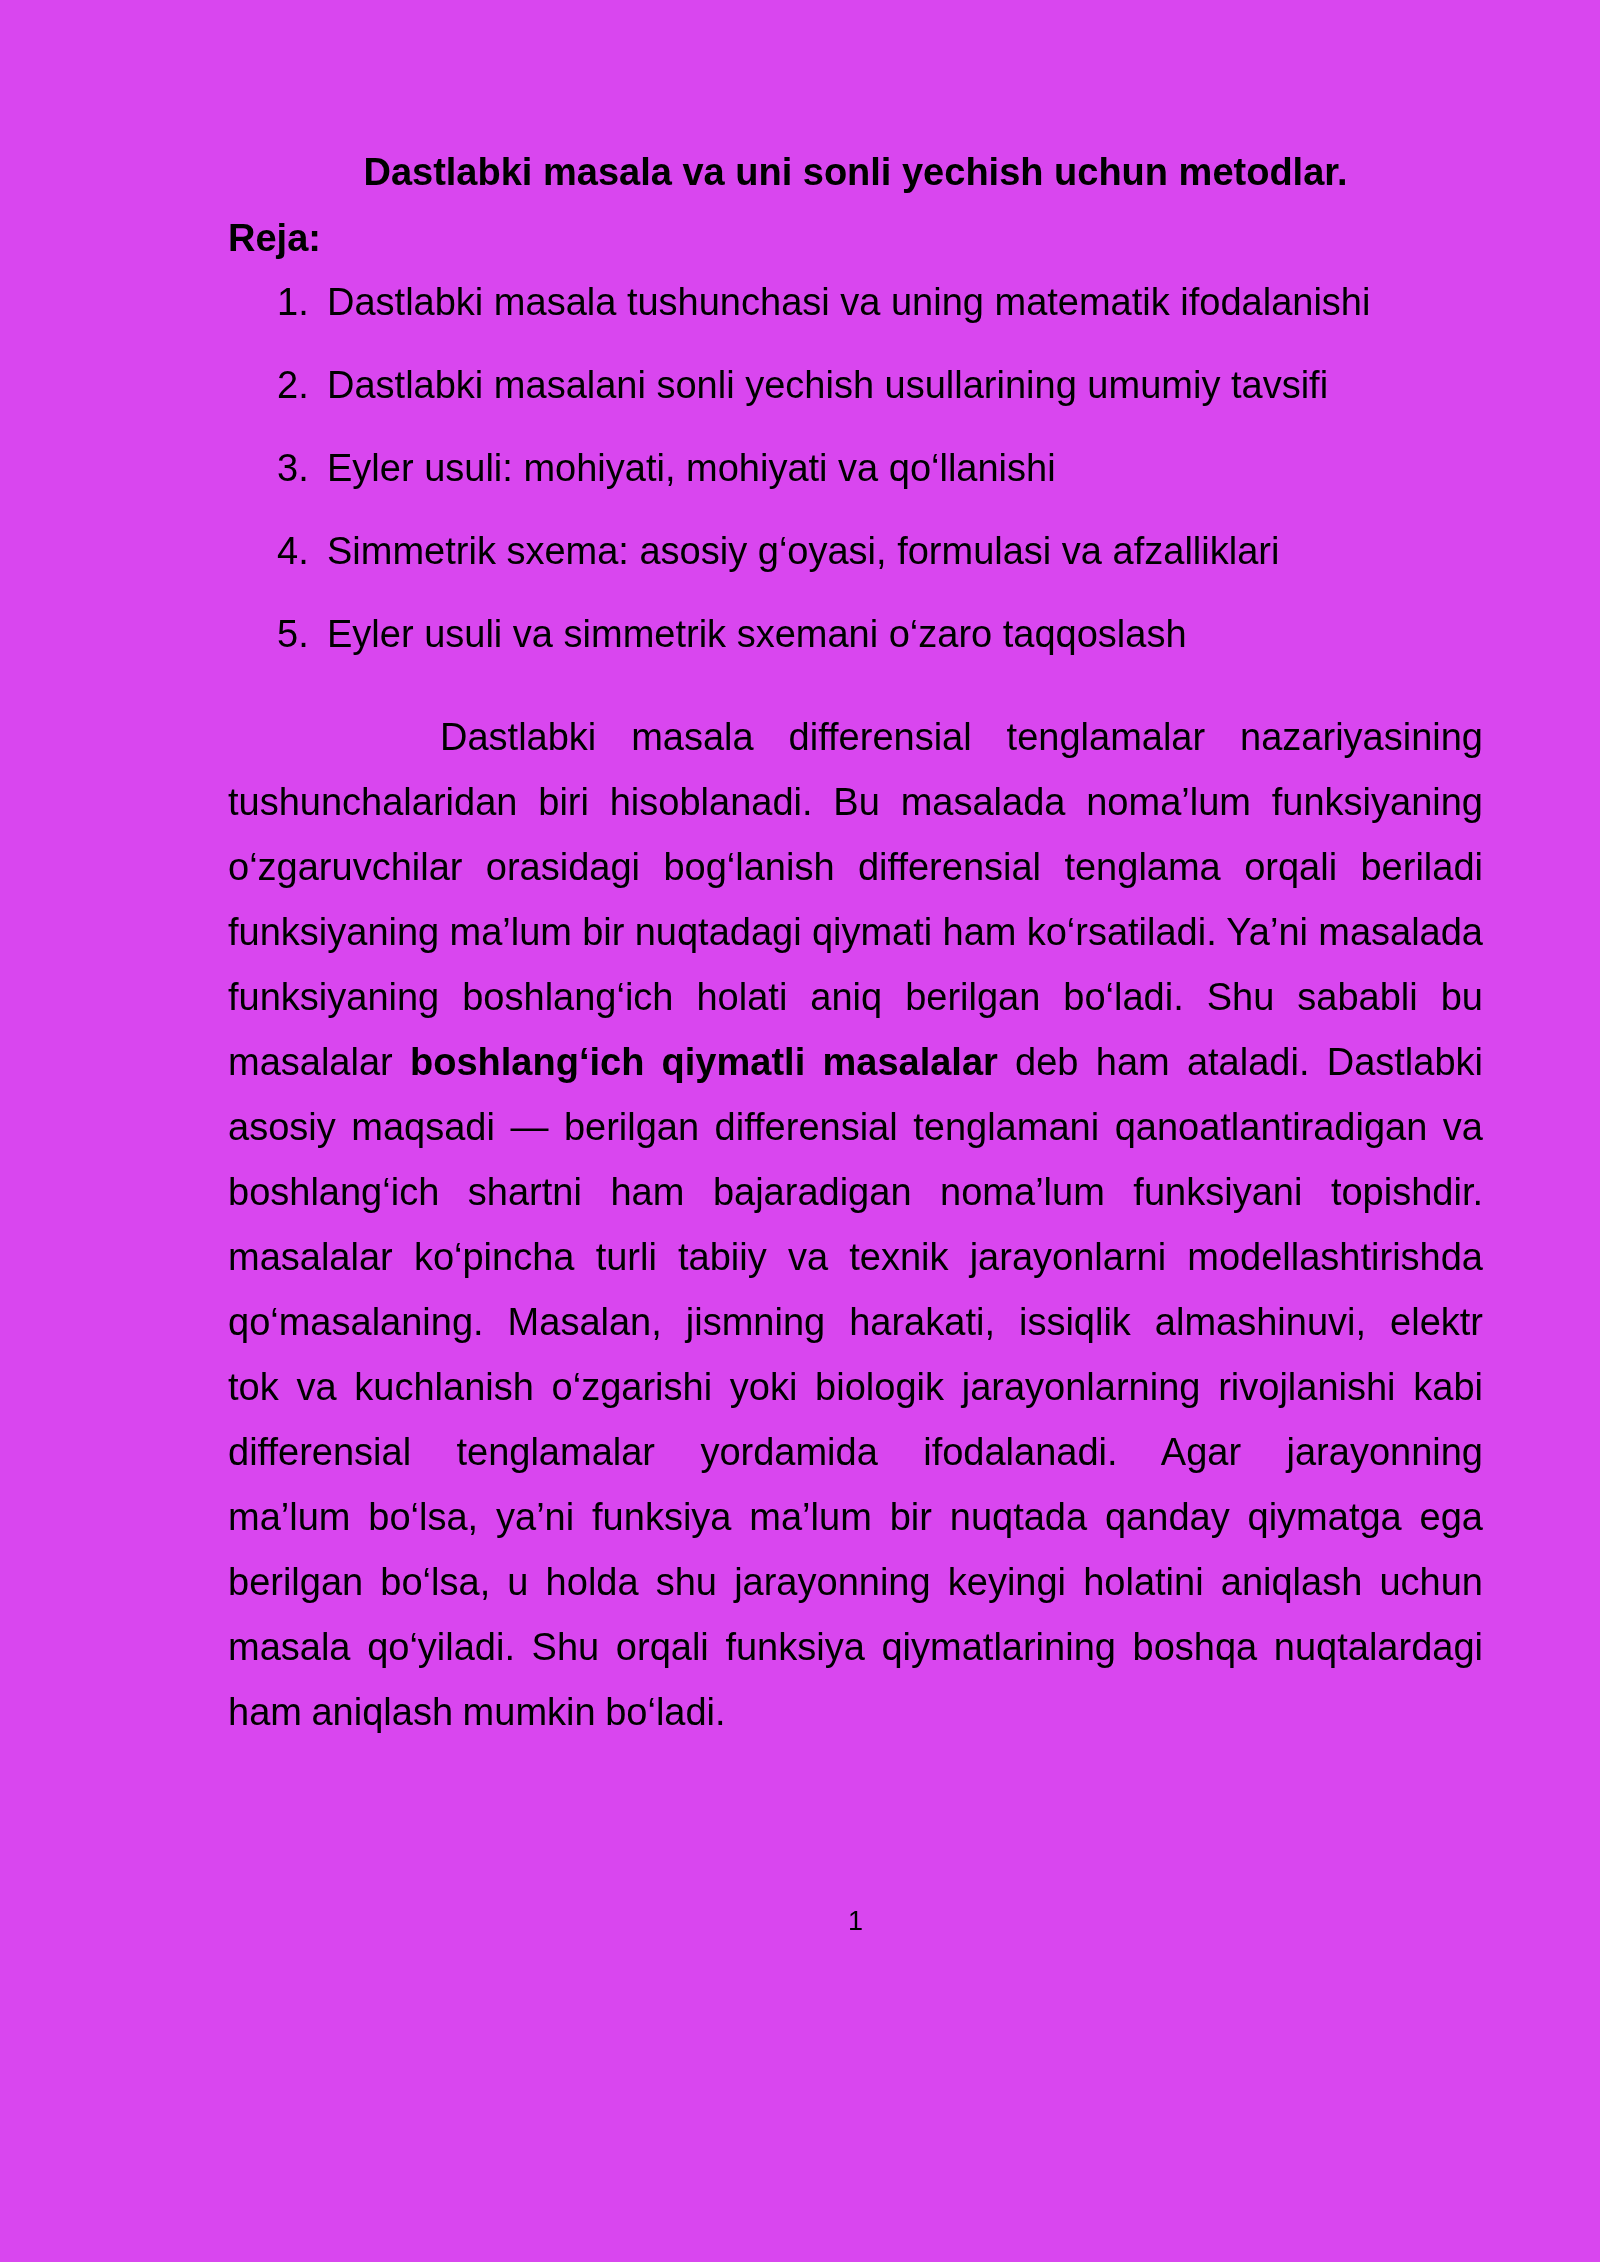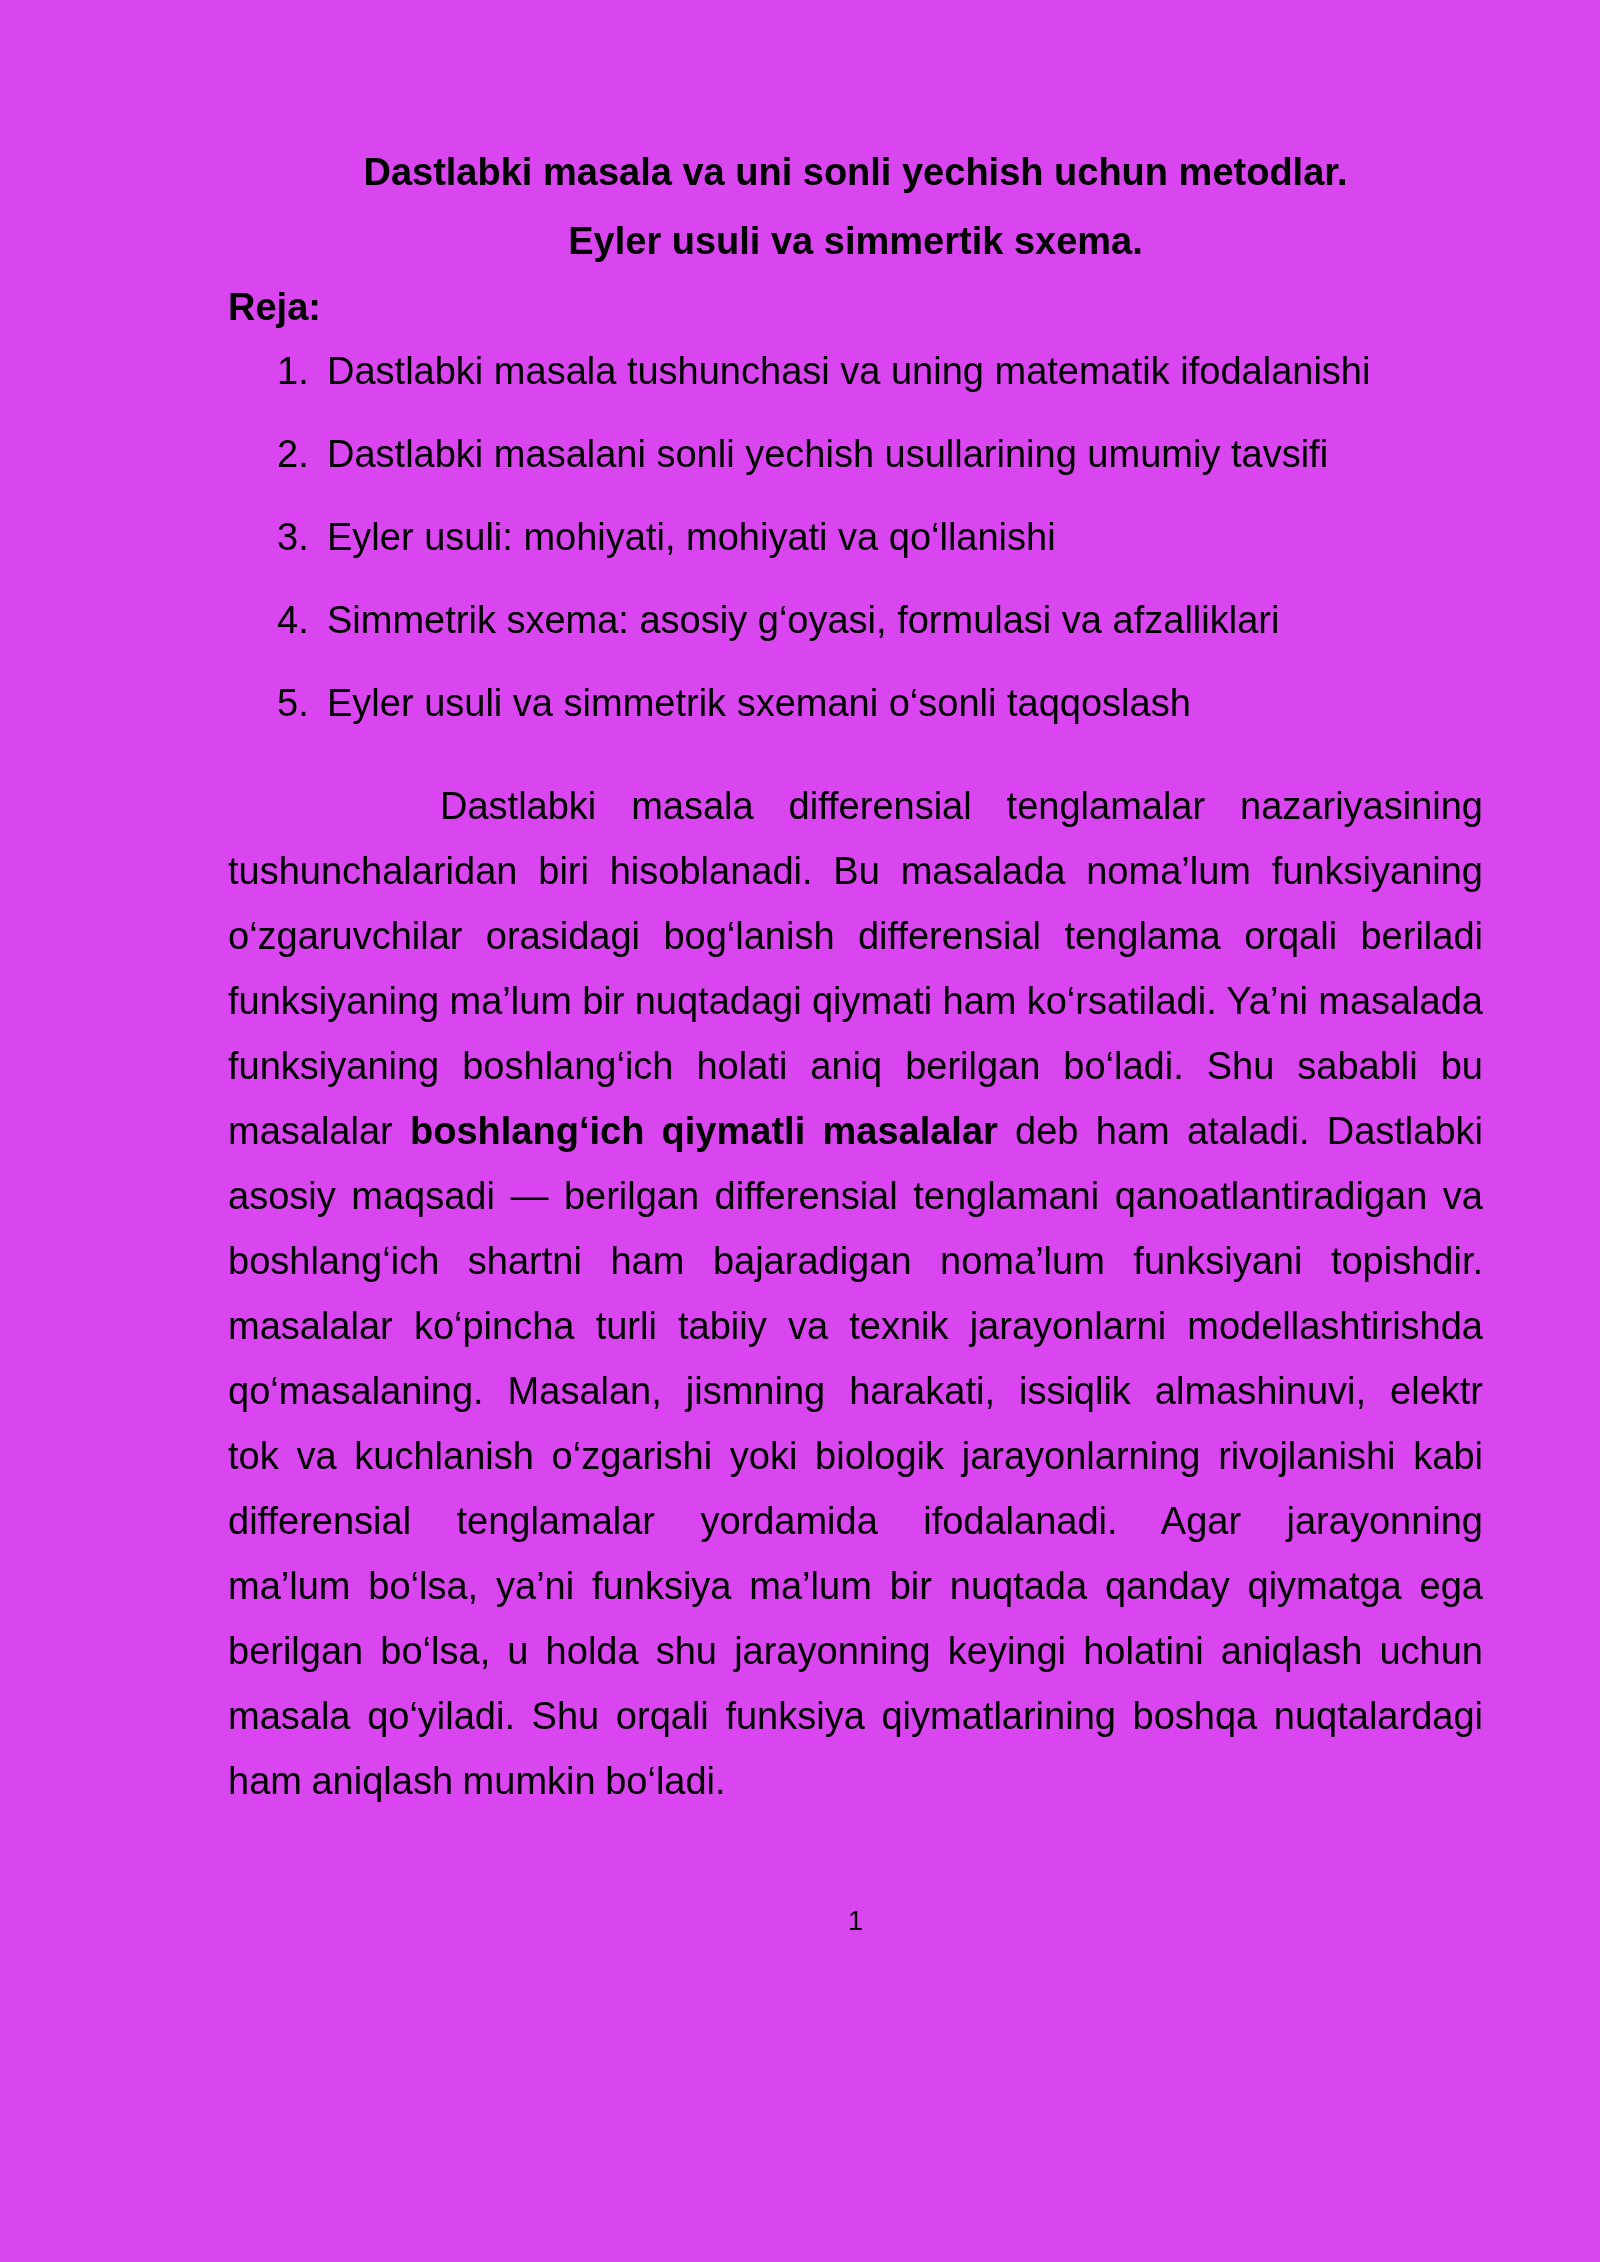--- a/index.html
+++ b/index.html
@@ -83,21 +83,20 @@
   }
 </style>
 </head>
 <body>
 
 <div class="page">
   <div class="content">
 
     <div class="doc-title">
       <div>Dastlabki masala va uni sonli yechish uchun metodlar.</div>
-      <div>Eyler usuli va simmertik sxema.</div>
     </div>
 
     <div class="reja-heading">Reja:</div>
 
     <div class="reja-list">
       <div class="reja-item">
         <span class="reja-num">1.</span>
         <span>Dastlabki masala tushunchasi va uning matematik ifodalanishi</span>
       </div>
       <div class="reja-item">
@@ -107,21 +106,21 @@
       <div class="reja-item">
         <span class="reja-num">3.</span>
         <span>Eyler usuli: mohiyati, mohiyati va qo‘llanishi</span>
       </div>
       <div class="reja-item">
         <span class="reja-num">4.</span>
         <span>Simmetrik sxema: asosiy g‘oyasi, formulasi va afzalliklari</span>
       </div>
       <div class="reja-item">
         <span class="reja-num">5.</span>
-        <span>Eyler usuli va simmetrik sxemani o‘sonli taqqoslash</span>
+        <span>Eyler usuli va simmetrik sxemani o‘zaro taqqoslash</span>
       </div>
     </div>
 
     <div class="body-par">
       <div class="body-line first">Dastlabki masala differensial tenglamalar nazariyasining muhim</div>
       <div class="body-line">tushunchalaridan biri hisoblanadi. Bu masalada noma’lum funksiyaning hosilasi va</div>
       <div class="body-line">o‘zgaruvchilar orasidagi bog‘lanish differensial tenglama orqali beriladi hamda shu</div>
       <div class="body-line">funksiyaning ma’lum bir nuqtadagi qiymati ham ko‘rsatiladi. Ya’ni masalada</div>
       <div class="body-line">funksiyaning boshlang‘ich holati aniq berilgan bo‘ladi. Shu sababli bu turdagi</div>
       <div class="body-line"><span>masalalar </span><span class="bold-phrase">boshlang‘ich qiymatli masalalar</span><span> deb ham ataladi. Dastlabki masalaning</span></div>

